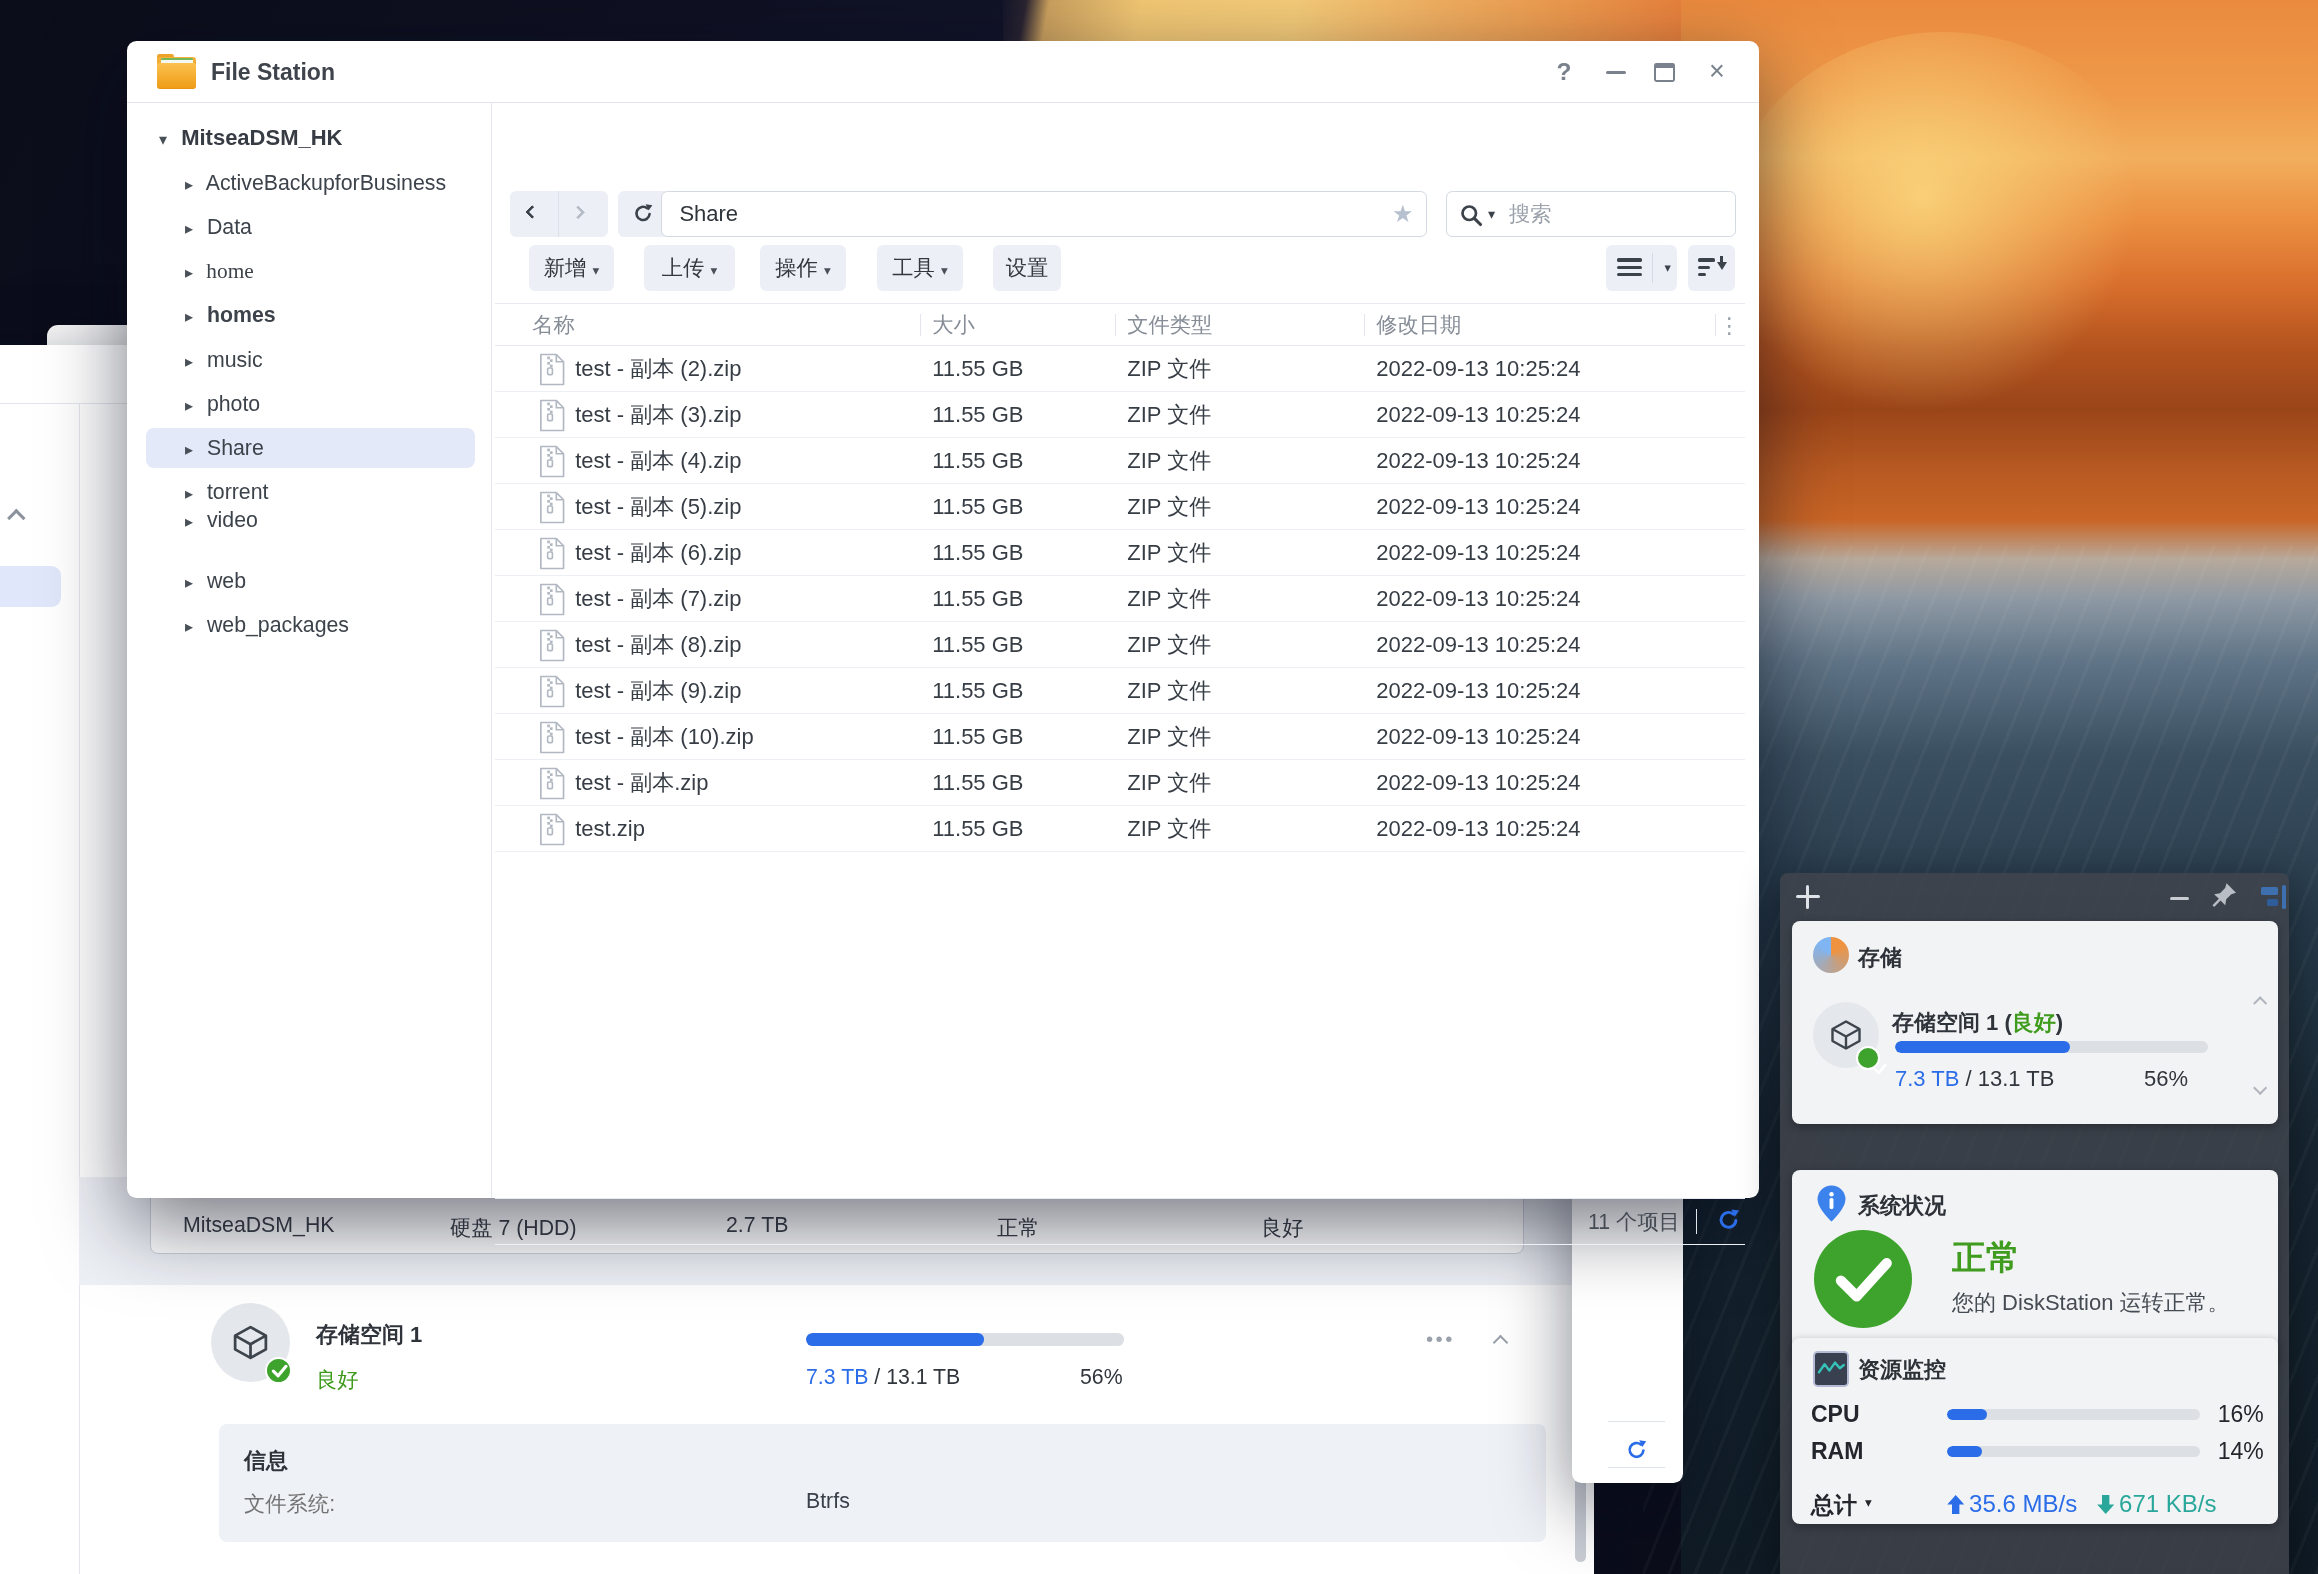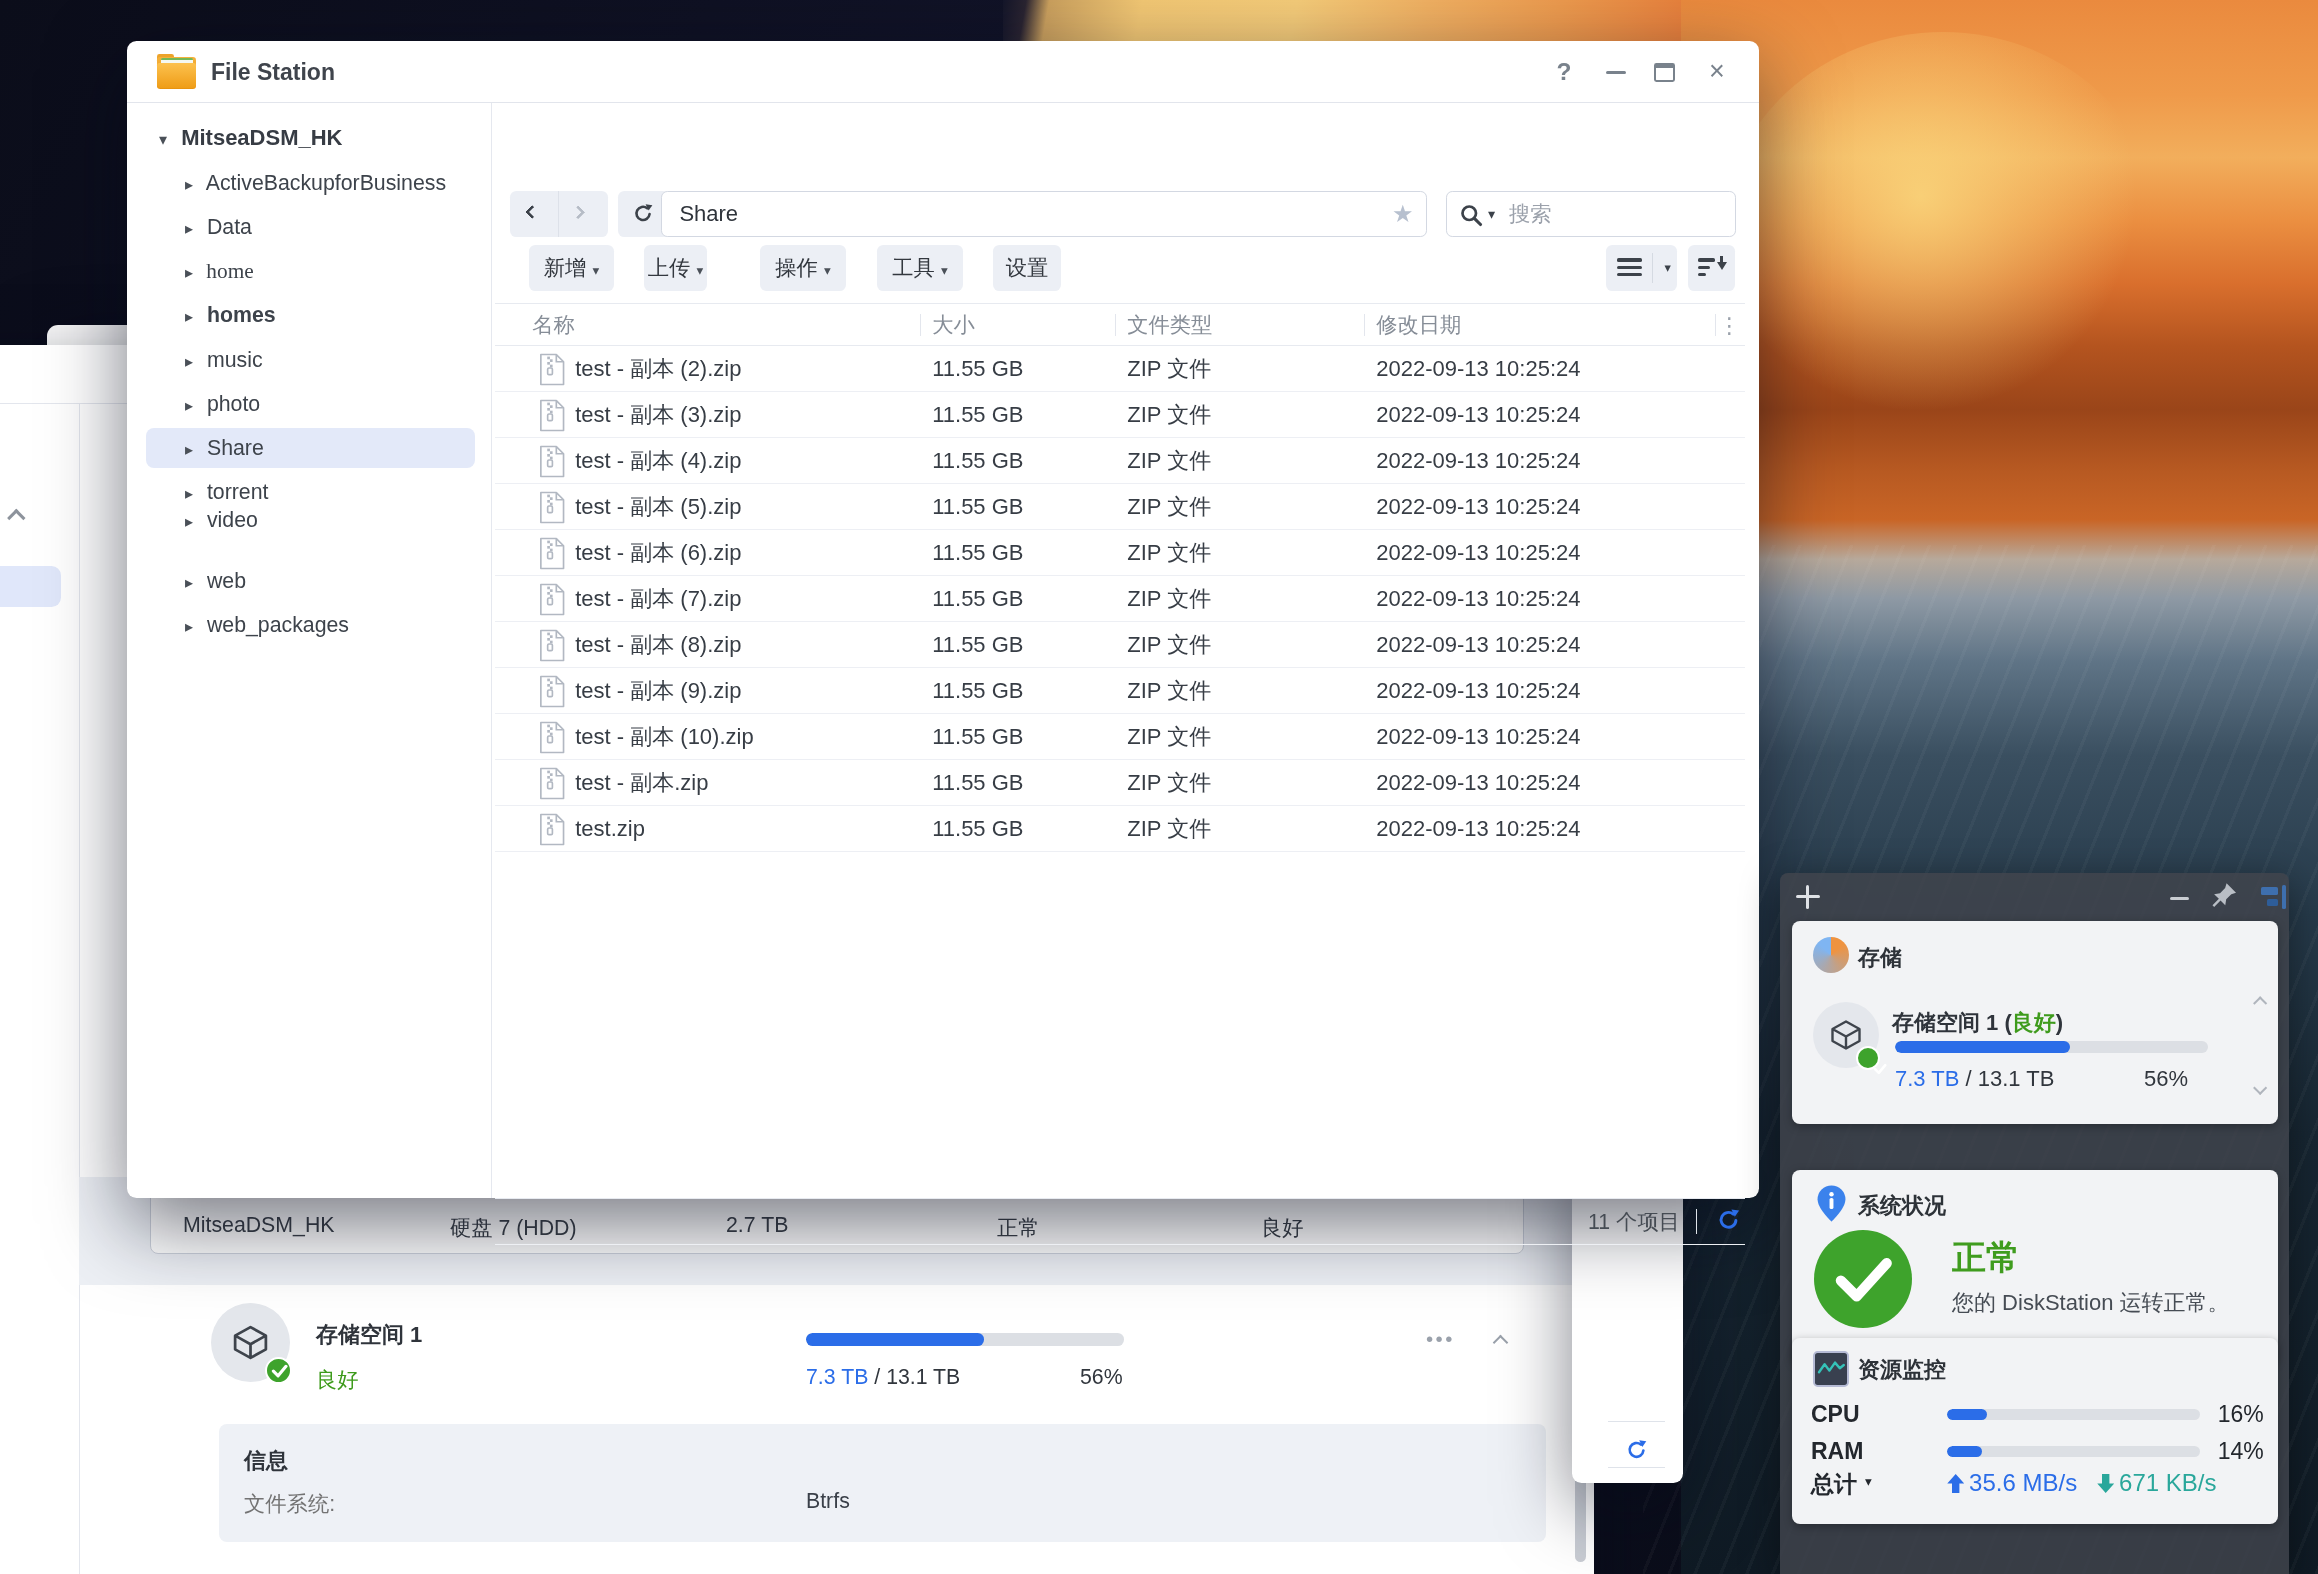--- a/index.html
+++ b/index.html
@@ -173,21 +173,21 @@
   #sys-status{position:absolute;left:160px;top:65px;font-size:34px;font-weight:bold;color:#3f9c1e;}
   #sys-desc{position:absolute;left:160px;top:118px;font-size:22px;color:#464c54;}
 
   #card-resource{top:465px;height:186px;}
   #res-icon{position:absolute;left:20.5px;top:12.6px;width:36px;height:36px;background:#39404f;border:2.4px solid #b5bad4;border-radius:4.7px;}
   #card-resource .chd{top:17.4px;}
   .meter{position:absolute;left:0;width:486px;height:32px;}
   .meter .lbl{position:absolute;left:19px;top:0;font-size:23px;font-weight:bold;color:#23272d;}
   .meter .track{position:absolute;left:155px;top:8px;width:253px;height:11px;}
   .meter .pct{position:absolute;right:14.2px;top:0;font-size:23px;color:#23272d;}
-  #res-total{position:absolute;left:0;top:128px;width:486px;height:35px;}
+  #res-total{position:absolute;left:0;top:149px;width:486px;height:35px;}
   #res-total .lbl{position:absolute;left:19px;top:3.2px;font-size:23px;font-weight:bold;color:#23272d;}
   #res-total .c{position:absolute;left:73px;top:8px;font-size:13.4px;color:#23272d;}
   .speed{position:absolute;top:3.2px;font-size:24px;white-space:nowrap;}
   #res-up{left:155px;color:#2b6de8;}
   #res-dn{left:305px;color:#2aa79b;}
   .speed svg{vertical-align:-1.6px;margin-right:4.7px;}
 </style>
 </head>
 <body>
 
@@ -348,21 +348,21 @@
         <svg class="mag" width="27" height="27" viewBox="0 0 24 24">
             <circle cx="10" cy="10" r="6" fill="none" stroke="#3c424a" stroke-width="2.4"></circle>
             <line x1="14.5" y1="14.5" x2="20" y2="20" stroke="#3c424a" stroke-width="2.8" stroke-linecap="round"></line>
           </svg>
         <span class="caret">▾</span>
         <span class="ph">搜索</span>
       </div>
 
       <div id="fs-actions">
           <div class="actbtn" id="btn-create" style="left: 37px; width: 85px;"><span class="lbl">新增</span><span class="c">▾</span></div>
-          <div class="actbtn" id="btn-upload" style="left: 152px; width: 63px;"><span class="lbl">上传</span><span class="c">▾</span></div>
+          <div class="actbtn" id="btn-upload" style="left: 152px; width: 91px;"><span class="lbl">上传</span><span class="c">▾</span></div>
           <div class="actbtn" id="btn-action" style="left: 268px; width: 86px;"><span class="lbl">操作</span><span class="c">▾</span></div>
           <div class="actbtn" id="btn-tools" style="left: 385px; width: 86px;"><span class="lbl">工具</span><span class="c">▾</span></div>
           <div class="actbtn" id="btn-settings" style="left: 501px; width: 68px;"><span class="lbl">设置</span></div>
         </div>
 
       <div class="toolbtn" id="btn-view">
         <span class="bars">
             <i></i>
             <i></i>
             <i></i>

